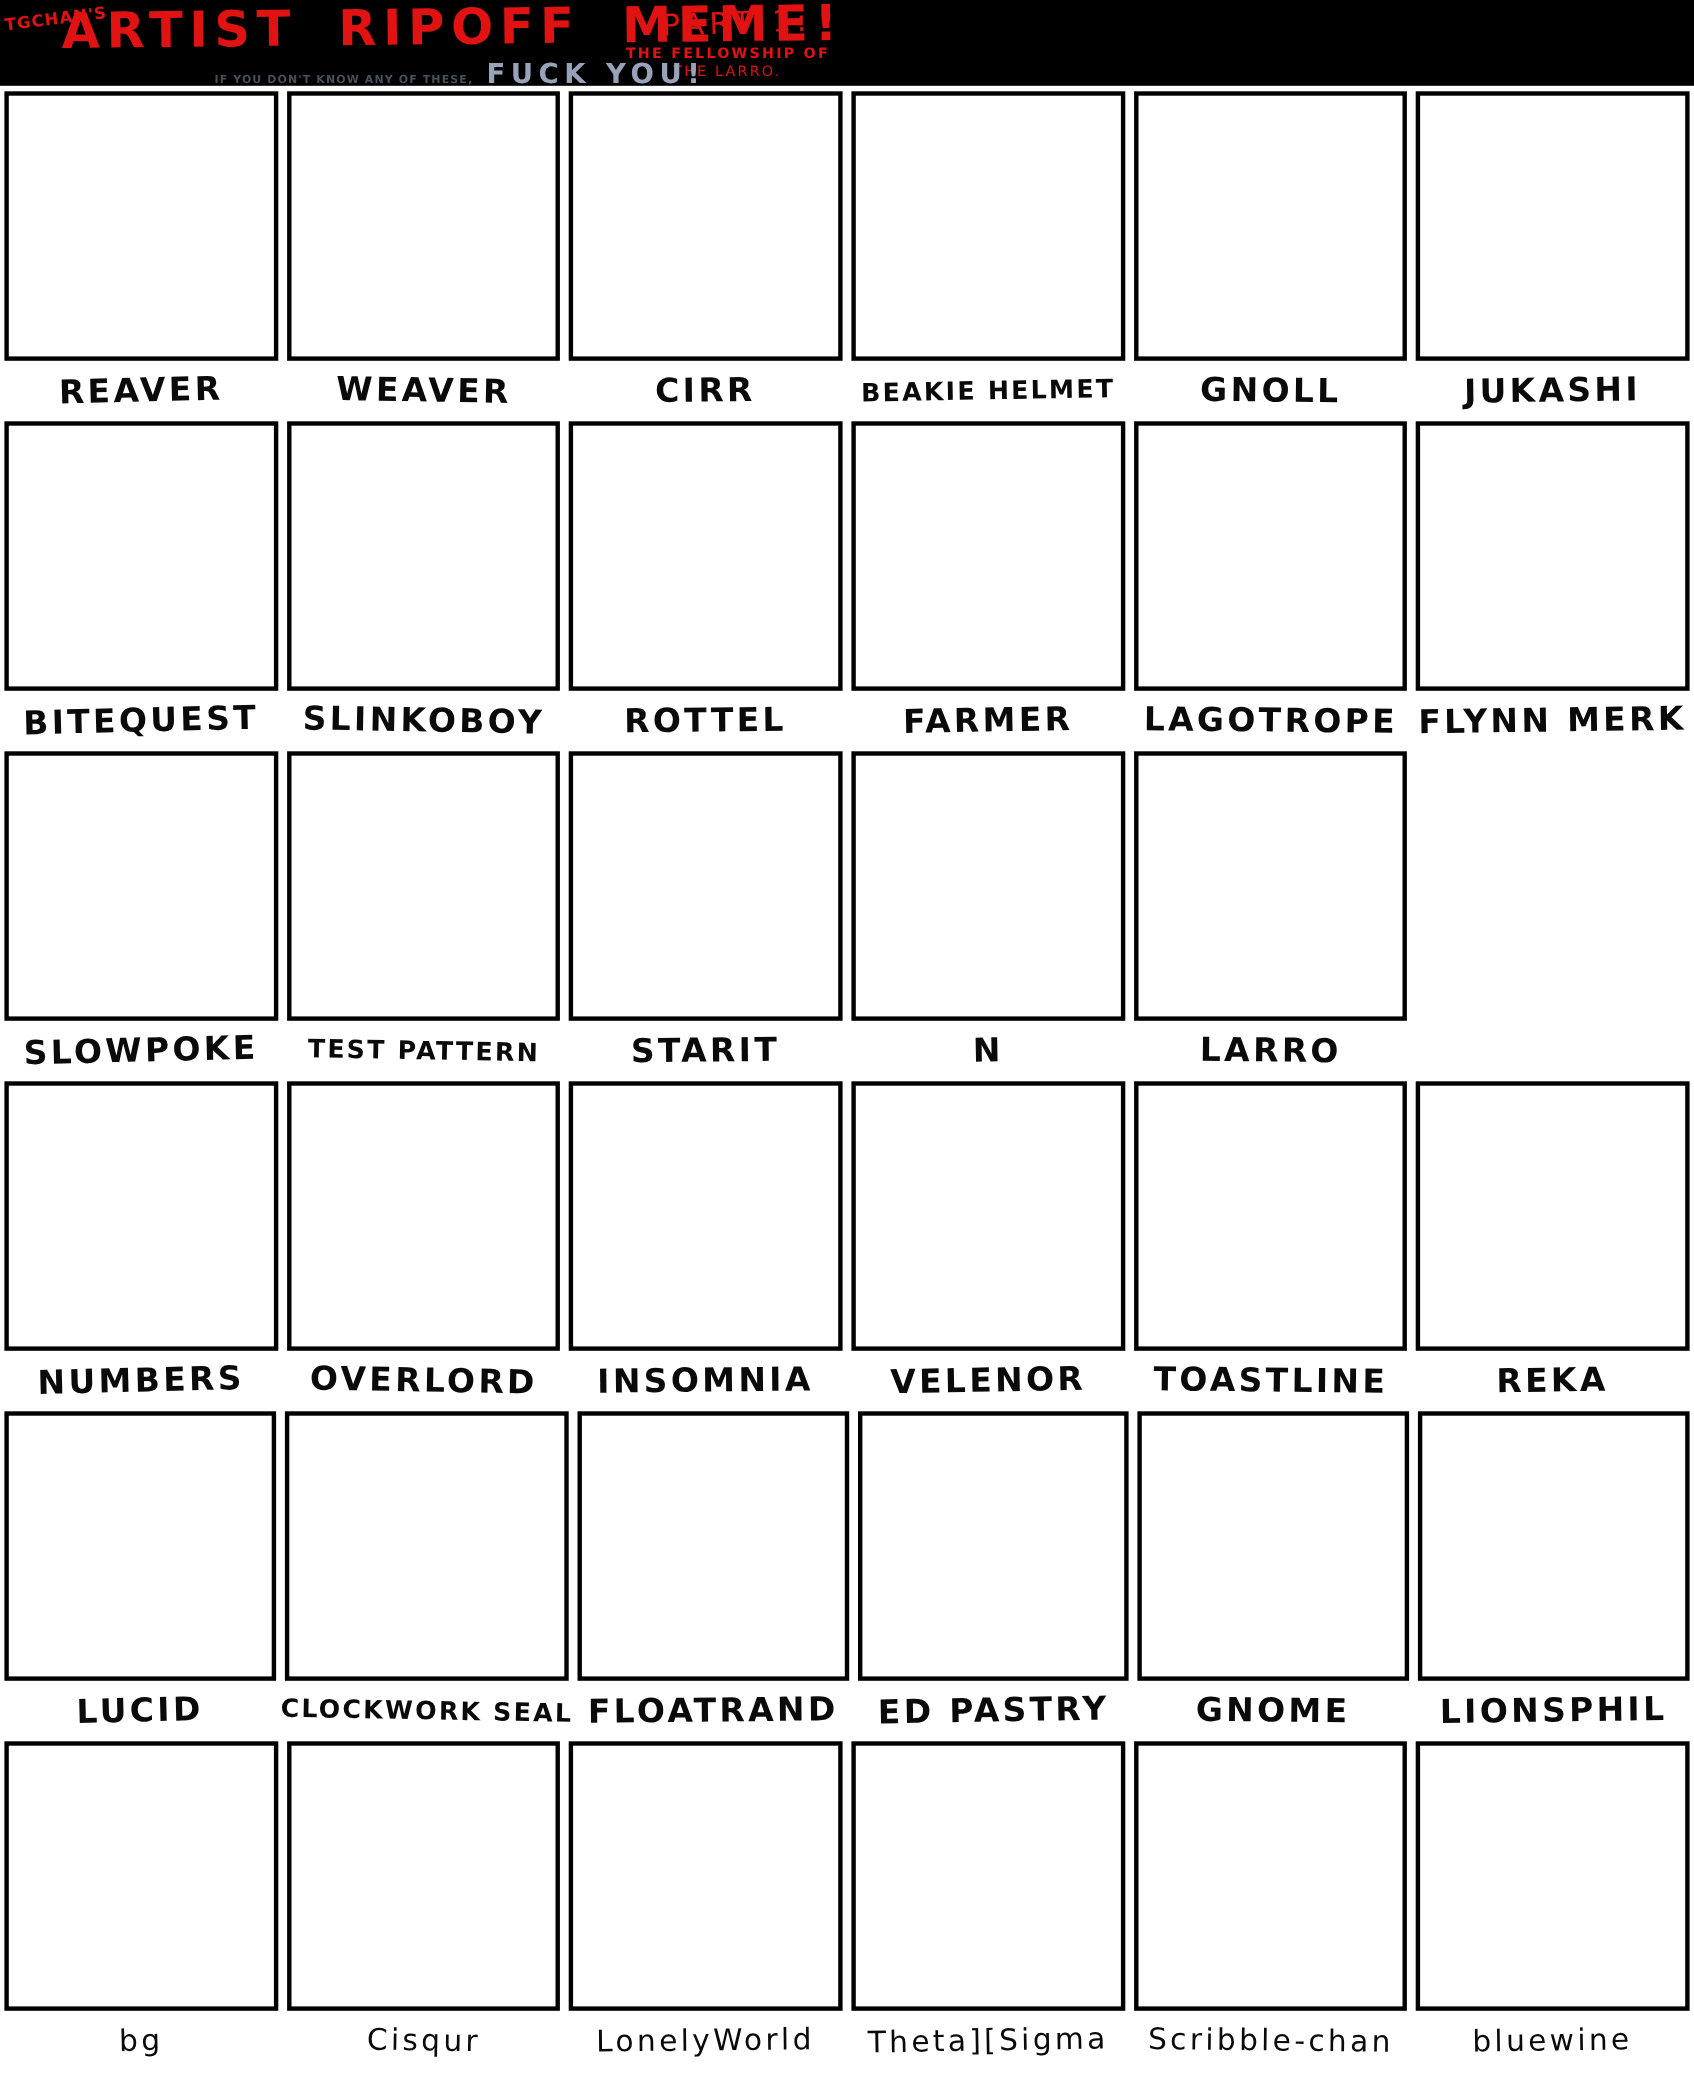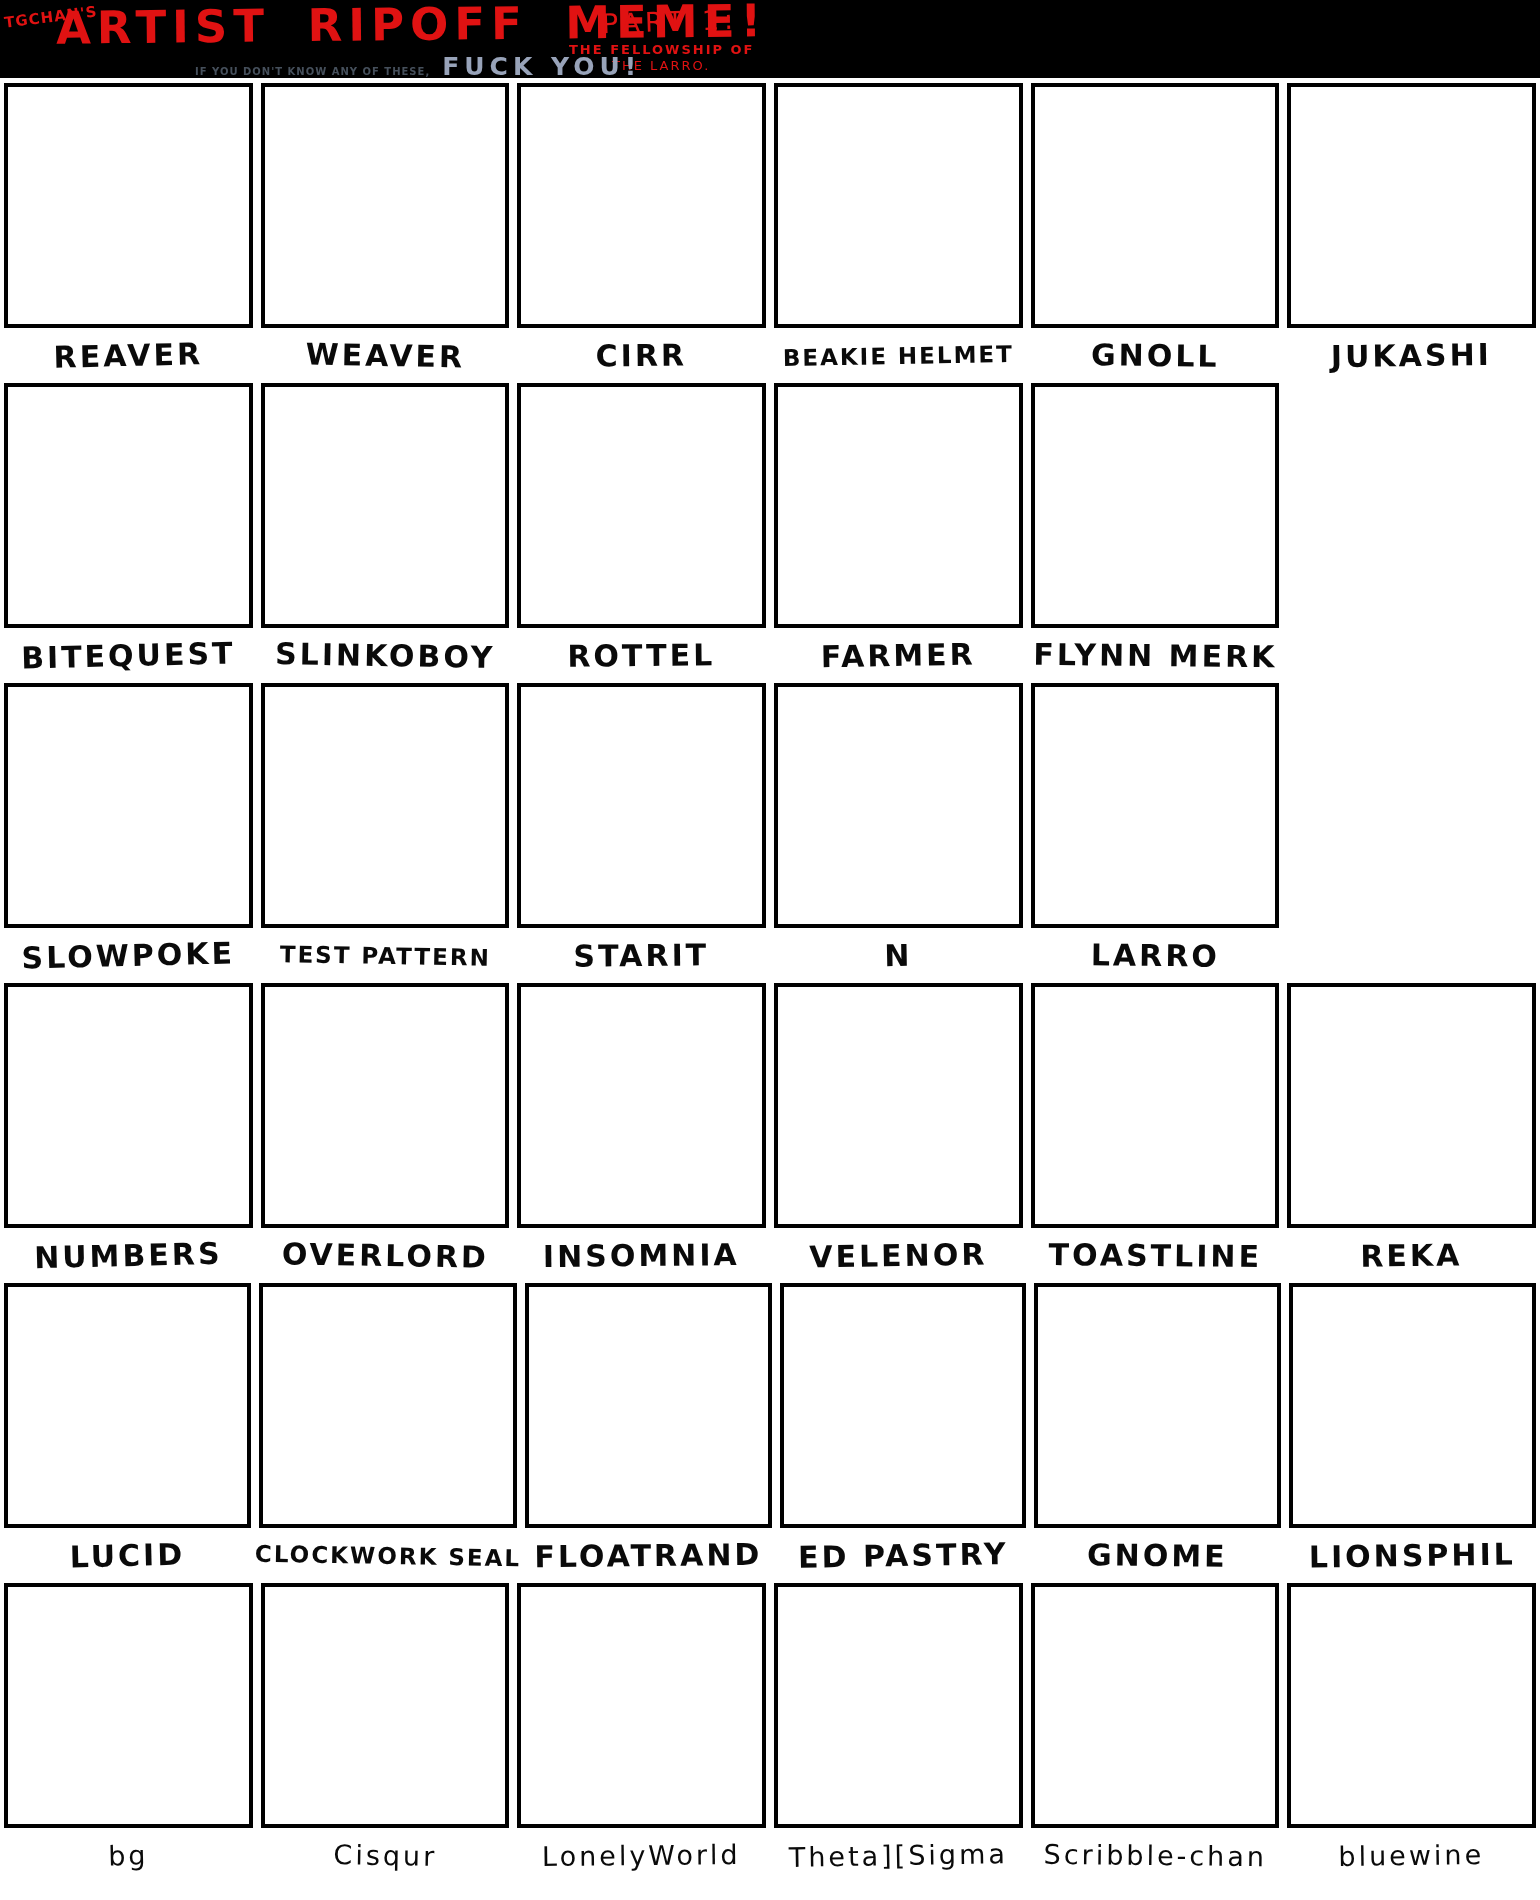--- a/index.html
+++ b/index.html
@@ -128,20 +128,24 @@
       <div class="cell">
     <div class="box"></div>
     <div class="label">ROTTEL</div>
   </div>
       <div class="cell">
     <div class="box"></div>
     <div class="label">FARMER</div>
   </div>
       <div class="cell">
     <div class="box"></div>
+    <div class="label">LAGOTROPE</div>
+  </div>
+      <div class="cell">
+    <div class="box"></div>
     <div class="label">FLYNN MERK</div>
   </div>
     </div>
     <div class="row">
       <div class="cell">
     <div class="box"></div>
     <div class="label">SLOWPOKE</div>
   </div>
       <div class="cell">
     <div class="box"></div>

